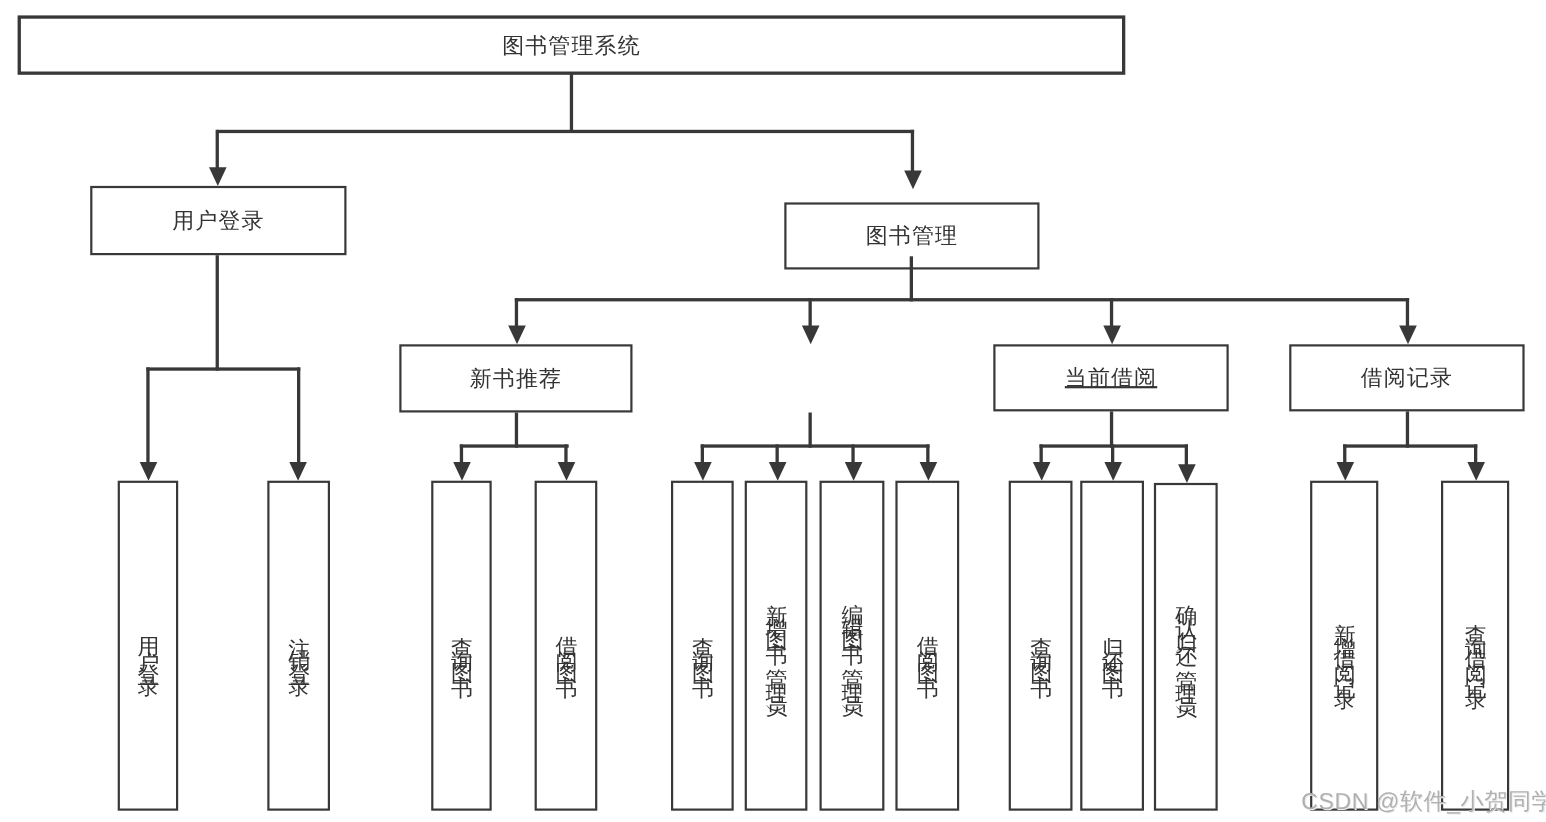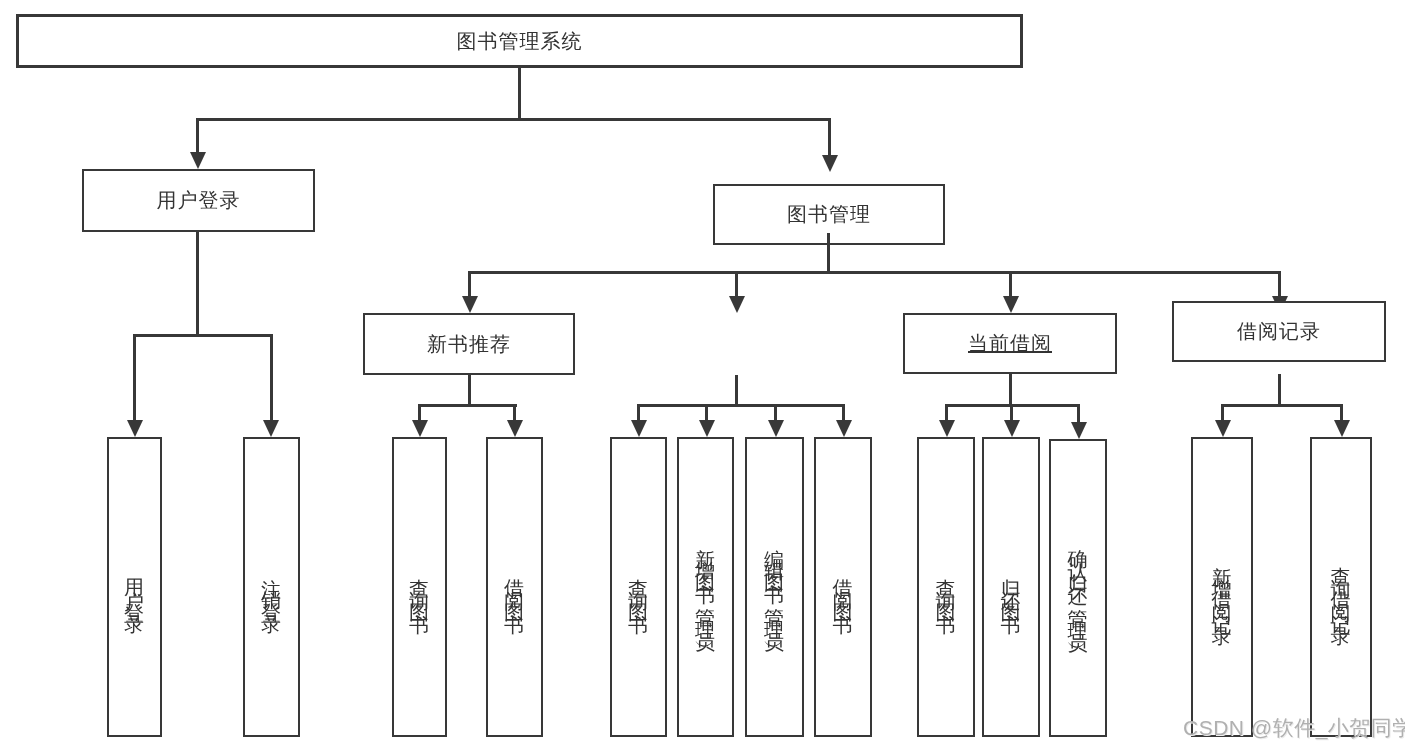--- a/index.html
+++ b/index.html
@@ -72,21 +72,21 @@
   <div class="ah" style="left:1003px; top:296px;"></div>
   <div class="vl" style="left:1278px; top:271px; height:28px;"></div>
   <div class="ah" style="left:1272px; top:296px;"></div>
 
   <div class="box hbox" style="left:363px; top:313px; width:212px; height:62px;">
     <span>新书推荐</span>
   </div>
   <div class="box hbox" style="left:903px; top:313px; width:214px; height:61px;text-decoration:underline;">
     <span>当前借阅</span>
   </div>
-  <div class="box hbox" style="left:1172px; top:301px; width:214px; height:61px;">
+  <div class="box hbox" style="left:1172px; top:313px; width:214px; height:61px;">
     <span>借阅记录</span>
   </div>
 
   <div class="vl" style="left:468px; top:375px; height:32px;"></div>
   <div class="hl" style="left:418px; top:404px; width:99px;"></div>
   <div class="vl" style="left:418px; top:404px; height:20px;"></div>
   <div class="ah" style="left:412px; top:420px;"></div>
   <div class="vl" style="left:513px; top:404px; height:20px;"></div>
   <div class="ah" style="left:507px; top:420px;"></div>
 

